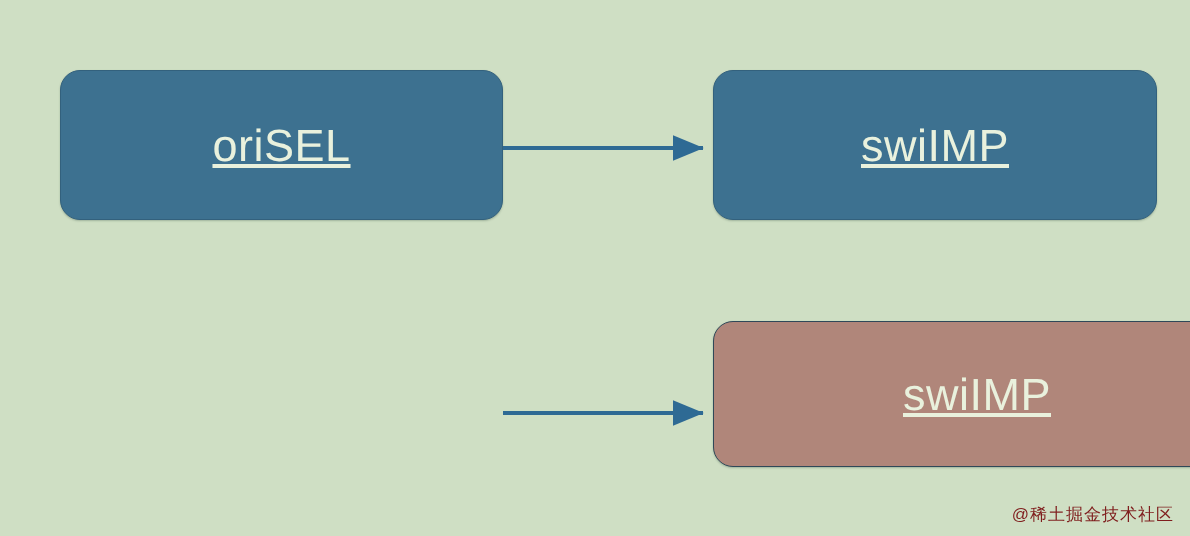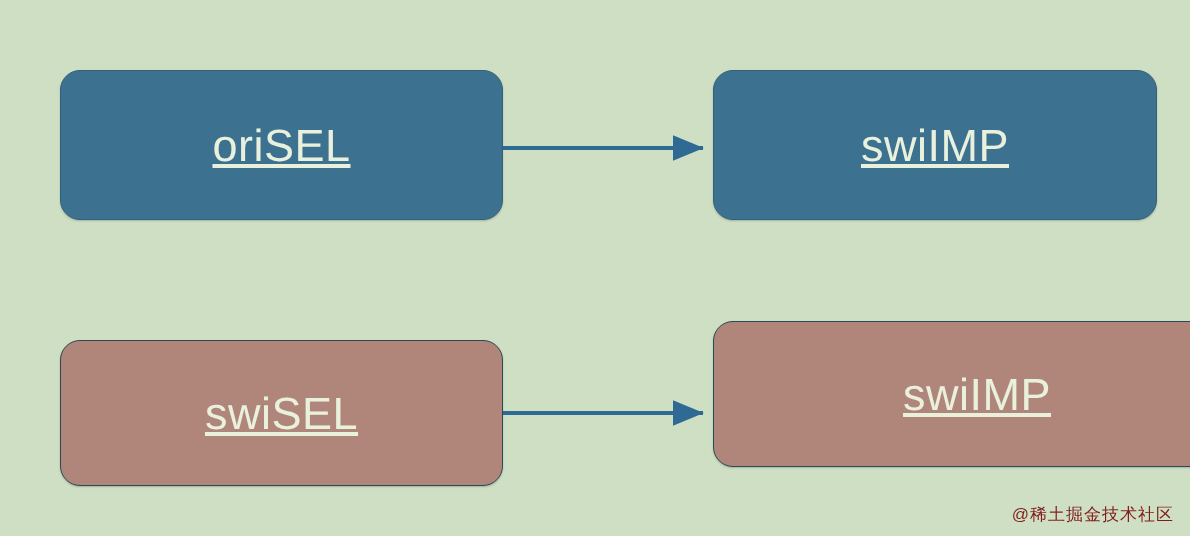--- a/index.html
+++ b/index.html
@@ -91,23 +91,20 @@
 
   <svg class="connector" id="edge-top" viewBox="0 0 216 40">
     <defs>
       <marker id="arrow-top" markerWidth="9" markerHeight="9" refX="7.6" refY="3.2" orient="auto" markerUnits="strokeWidth">
         <path d="M0,0 L7.8,3.2 L0,6.4 Z" fill="#2e6a94"></path>
       </marker>
     </defs>
     <line x1="3" y1="20" x2="203" y2="20" stroke="#2e6a94" stroke-width="4" marker-end="url(#arrow-top)"></line>
   </svg>
 
-  <div class="node salmon" id="node-swisel">
-    <span>swiSEL</span>
-  </div>
 
   <div class="node salmon" id="node-swiimp">
     <span>swiIMP</span>
   </div>
 
   <svg class="connector" id="edge-bottom" viewBox="0 0 216 40">
     <defs>
       <marker id="arrow-bottom" markerWidth="9" markerHeight="9" refX="7.6" refY="3.2" orient="auto" markerUnits="strokeWidth">
         <path d="M0,0 L7.8,3.2 L0,6.4 Z" fill="#2e6a94"></path>
       </marker>

